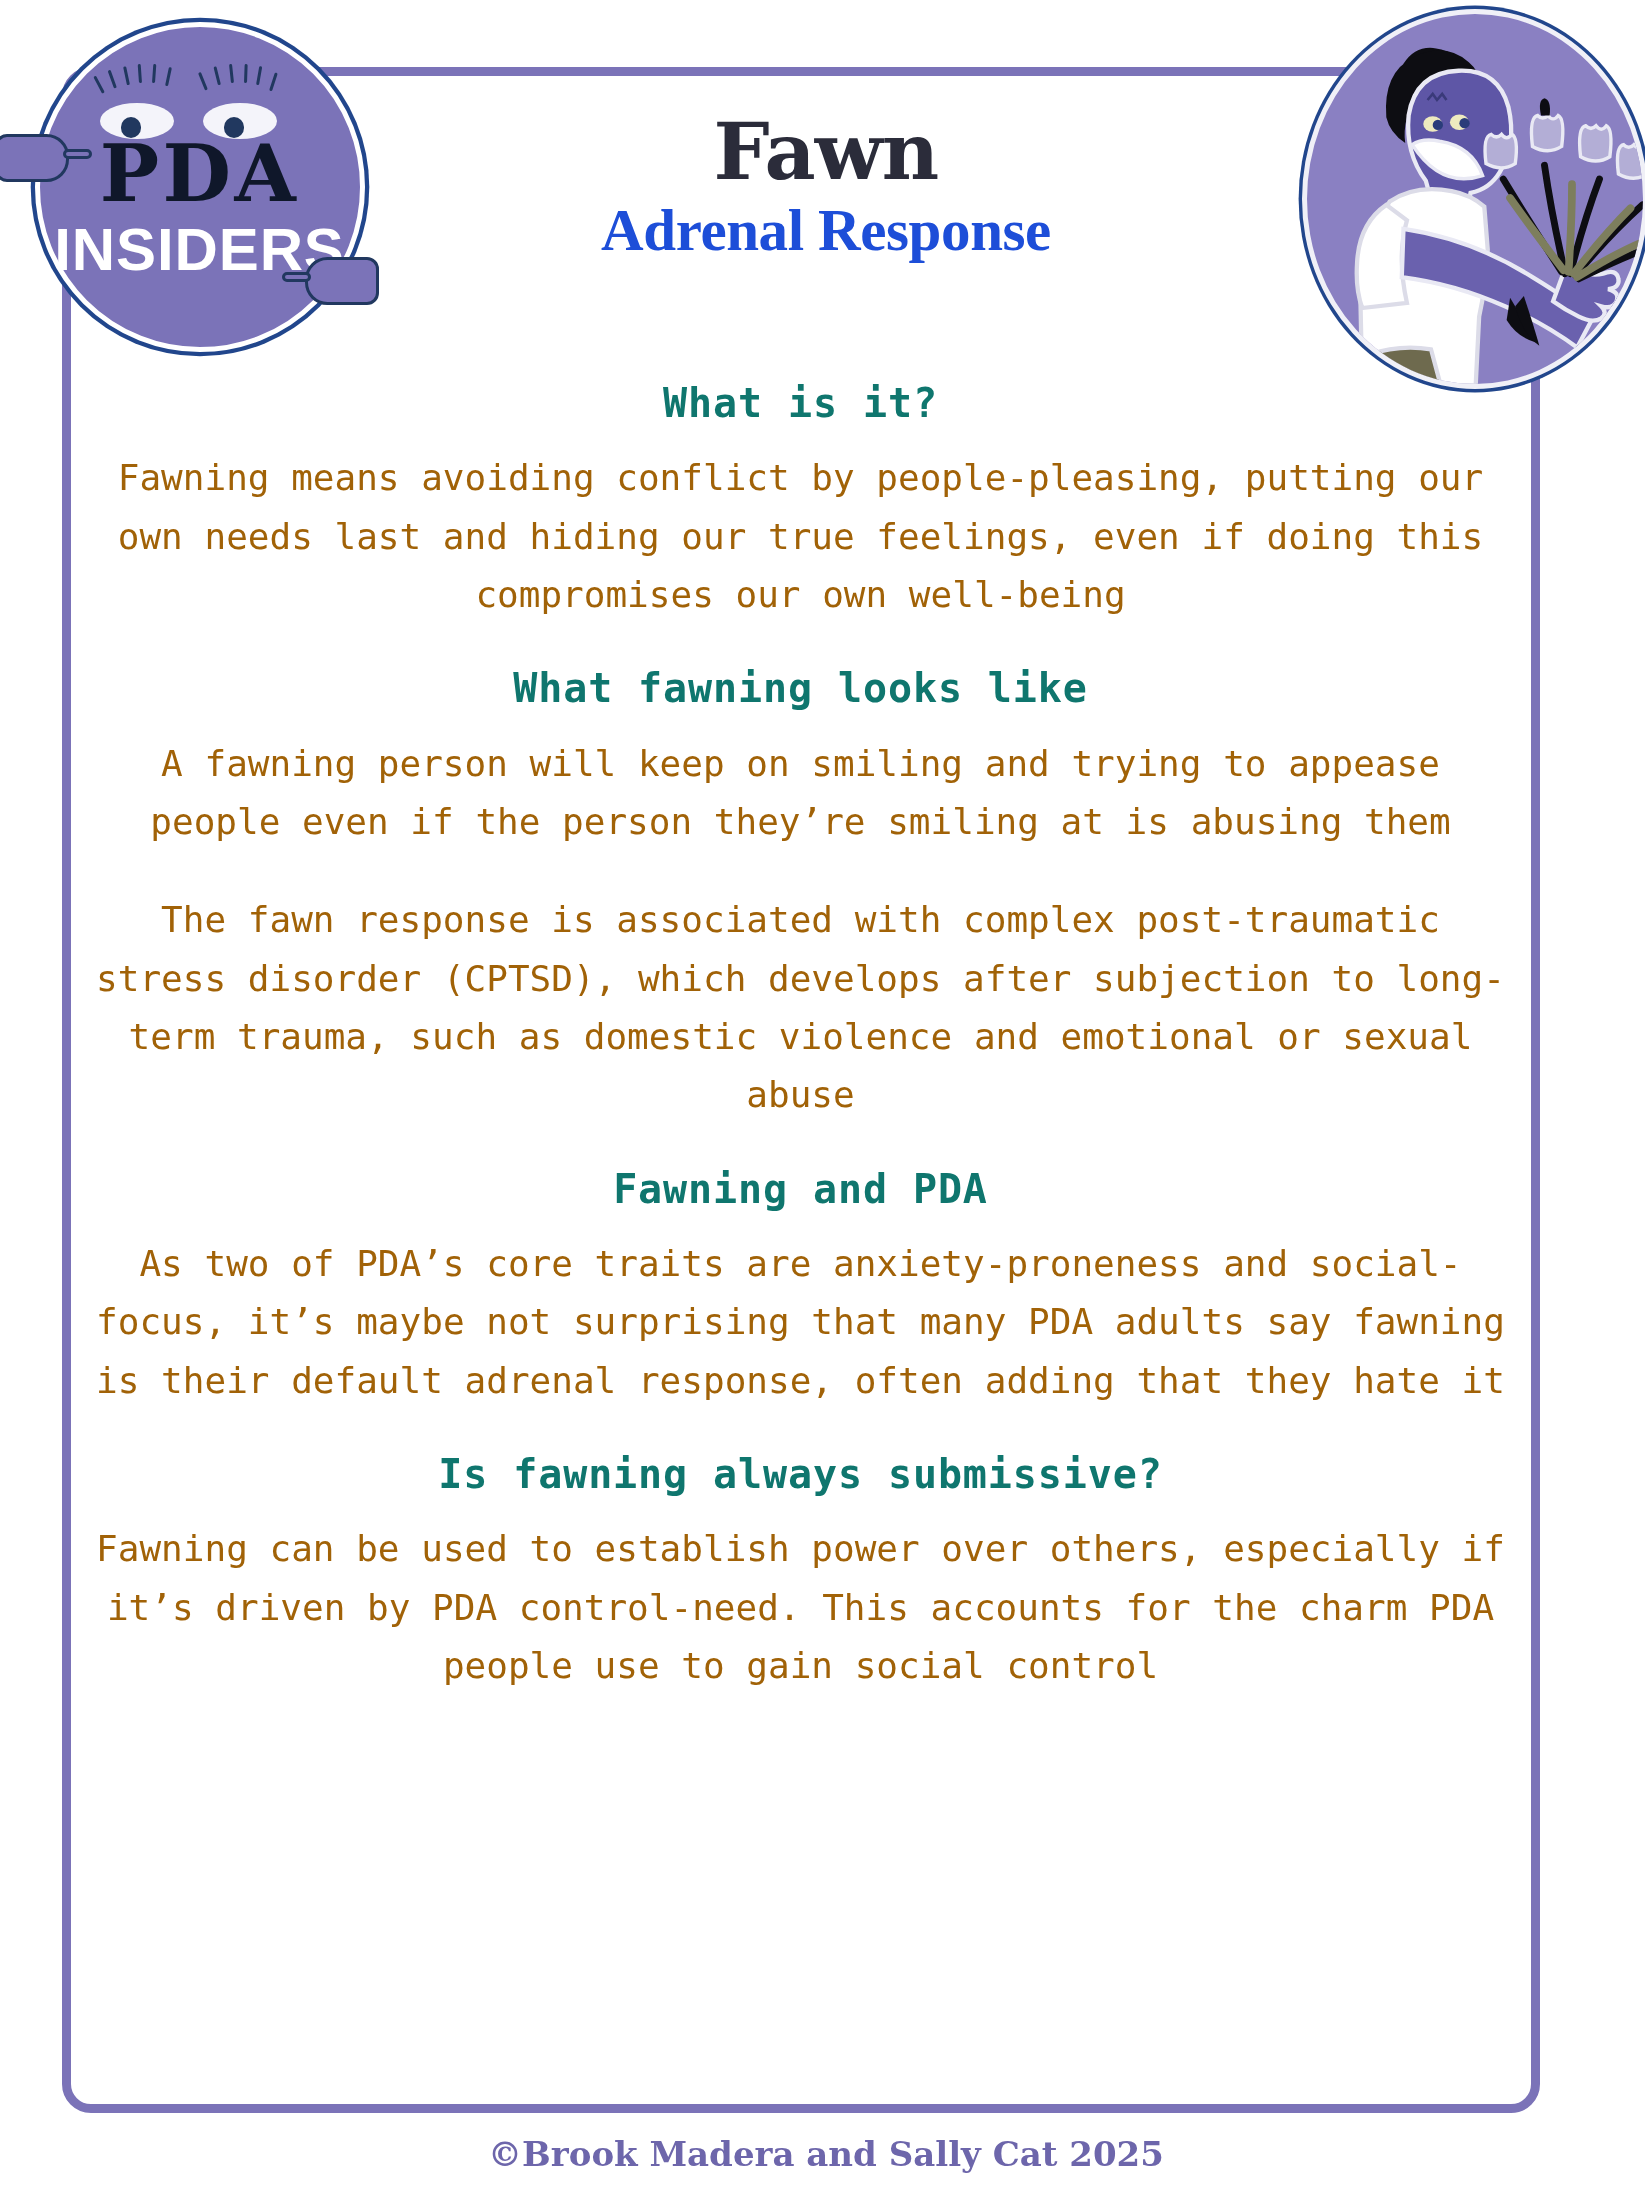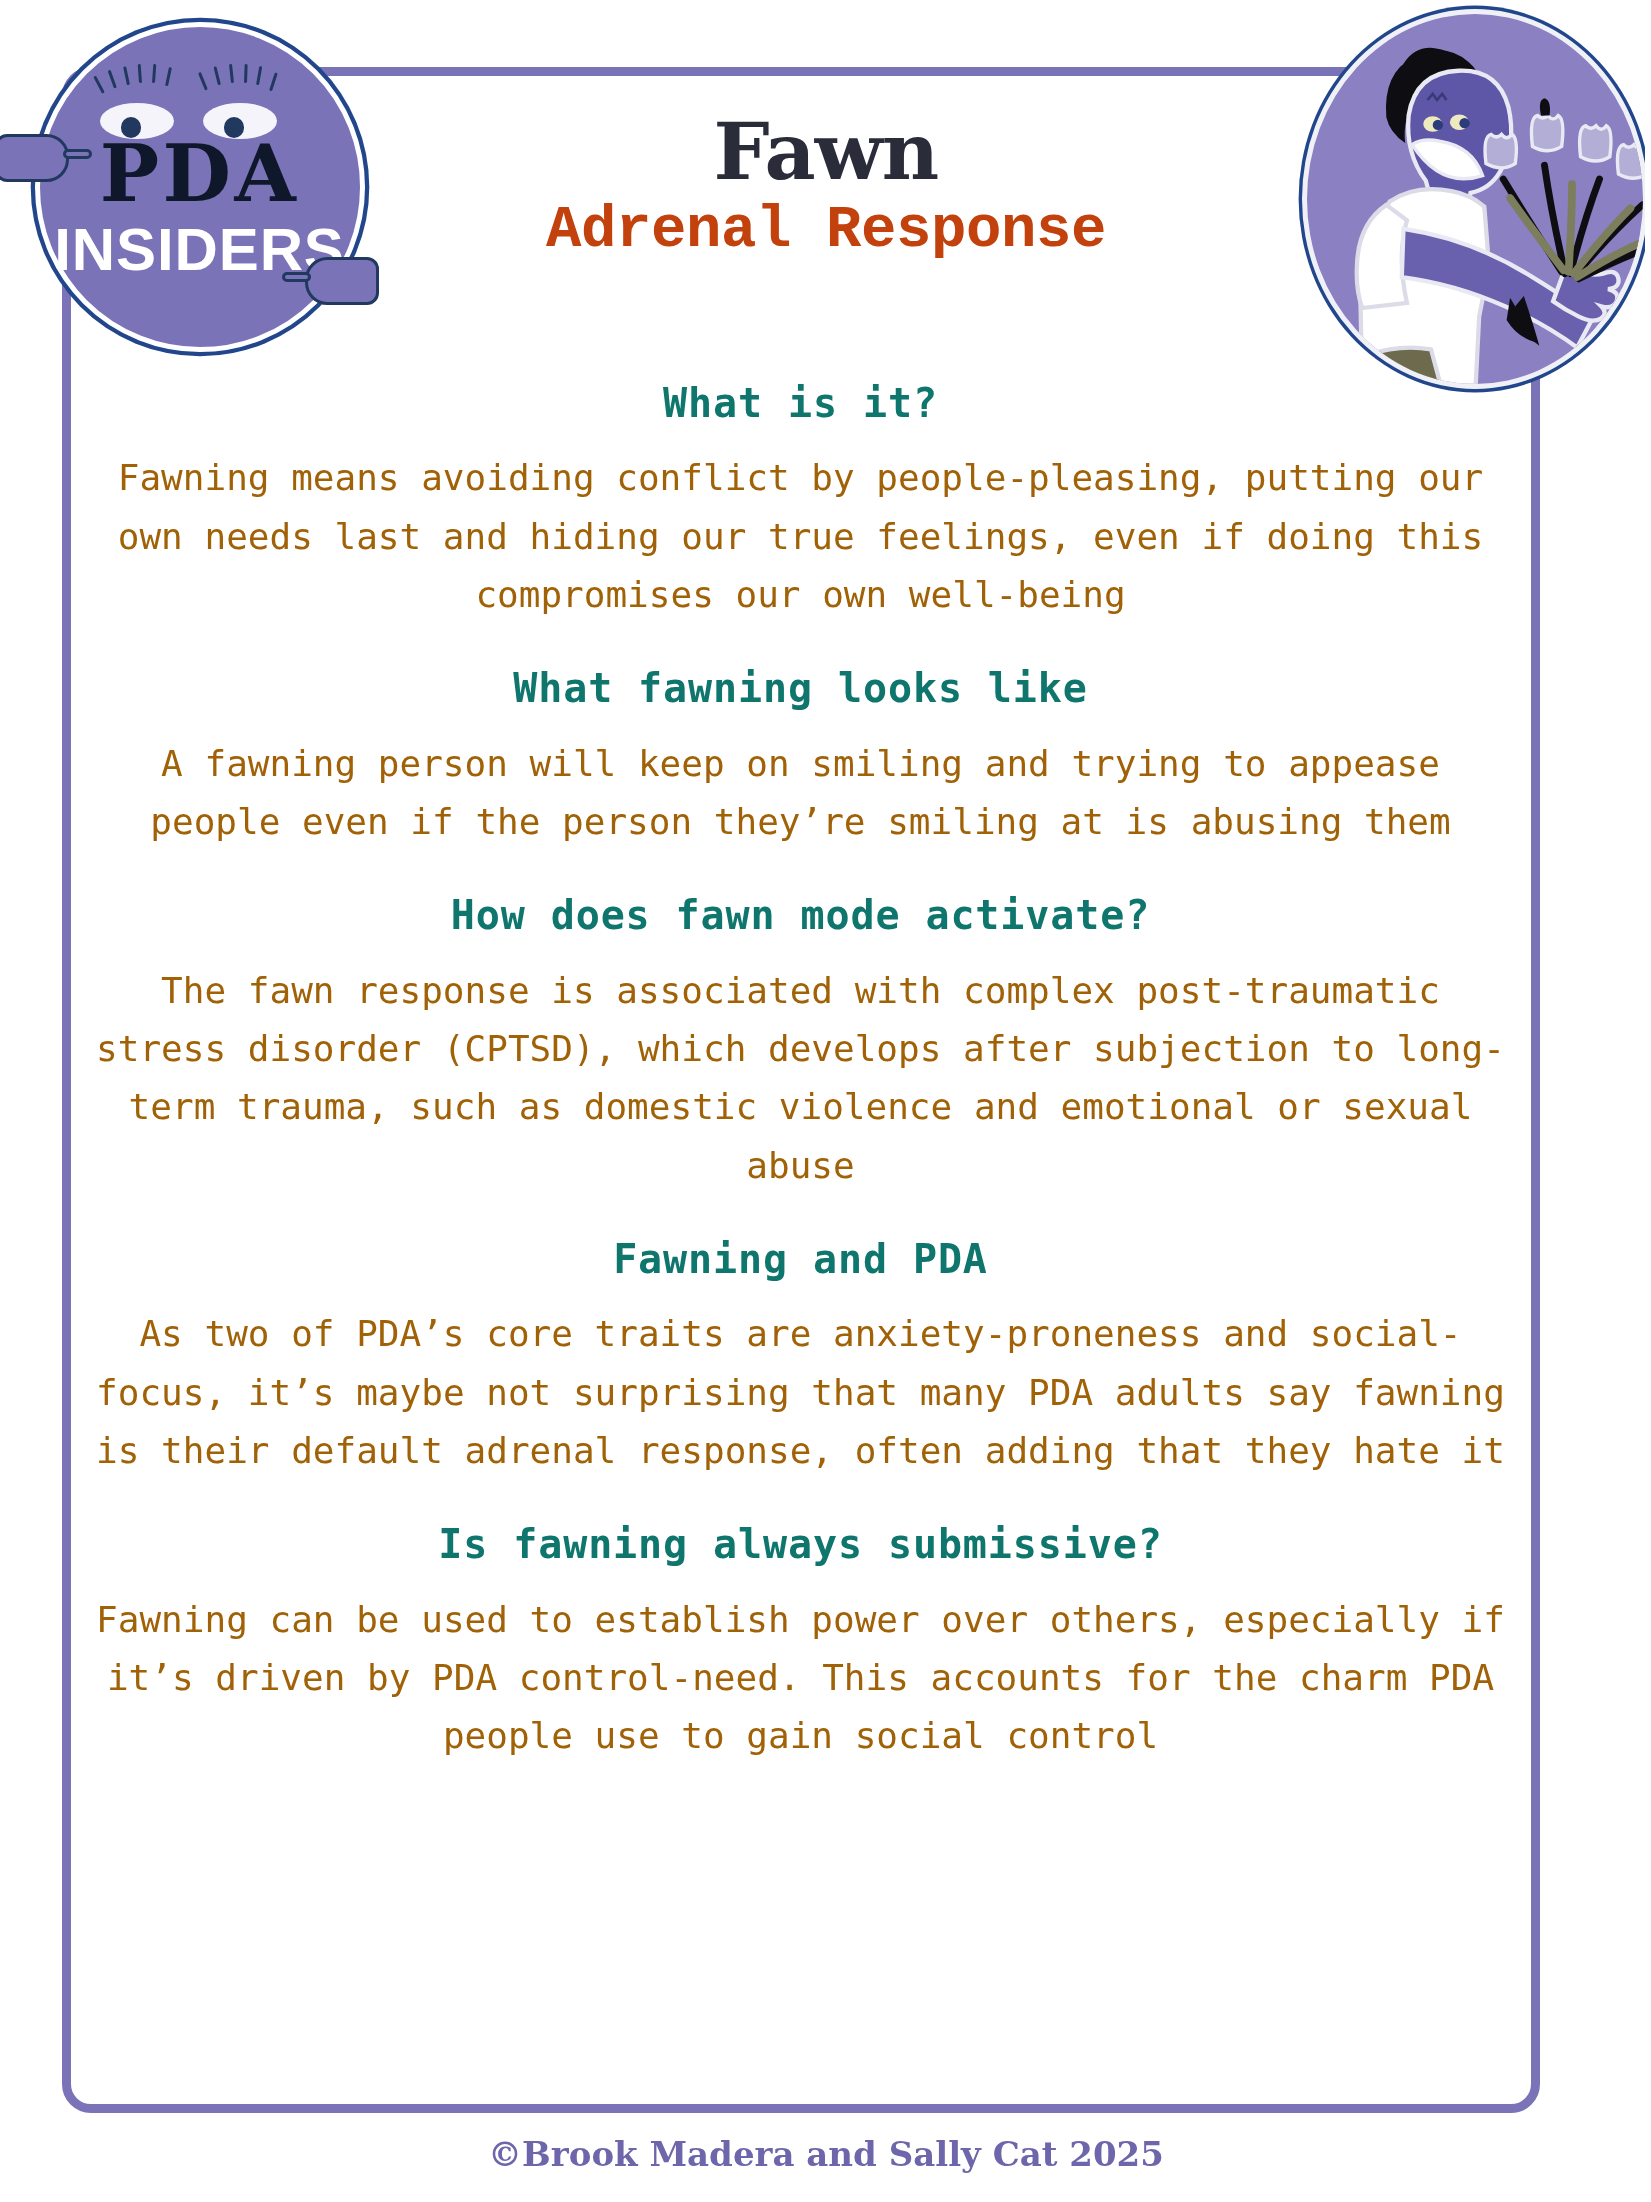--- a/index.html
+++ b/index.html
@@ -144,24 +144,24 @@
   }
   #title-main {
     font-family: "DejaVu Serif", serif;
     font-weight: 700;
     font-size: 79px;
     color: #2b2c3a;
     line-height: 1.0;
     letter-spacing: -0.9px;
   }
   #title-sub {
-    font-family: Liberation Mono, monospace;
+    font-family: Liberation Serif, serif;
     font-weight: 700;
     font-size: 59px;
-    color: #c2410c;
+    color: #1d4ed8;
     line-height: 1.18;
     margin-top: 5.2px;
     letter-spacing: -0.4px;
   }
 
   
   #content {
     position: absolute;
     left: 95px;
     top: 379px;
@@ -313,21 +313,20 @@
     <div class="sec-heading">What is it?</div>
     <div class="sec-body">Fawning means avoiding conflict by people-pleasing, putting our own needs last and hiding our true feelings, even if doing this compromises our own well-being</div>
   </div>
 
   <div class="section">
     <div class="sec-heading">What fawning looks like</div>
     <div class="sec-body">A fawning person will keep on smiling and trying to appease people even if the person they’re smiling at is abusing them</div>
   </div>
 
   <div class="section">
-    <div class="sec-heading">How does fawn mode activate?</div>
     <div class="sec-body">The fawn response is associated with complex post-traumatic stress disorder (CPTSD), which develops after subjection to long-term trauma, such as domestic violence and emotional or sexual abuse</div>
   </div>
 
   <div class="section">
     <div class="sec-heading">Fawning and PDA</div>
     <div class="sec-body">As two of PDA’s core traits are anxiety-proneness and social-focus, it’s maybe not surprising that many PDA adults say fawning is their default adrenal response, often adding that they hate it</div>
   </div>
 
   <div class="section">
     <div class="sec-heading">Is fawning always submissive?</div>

